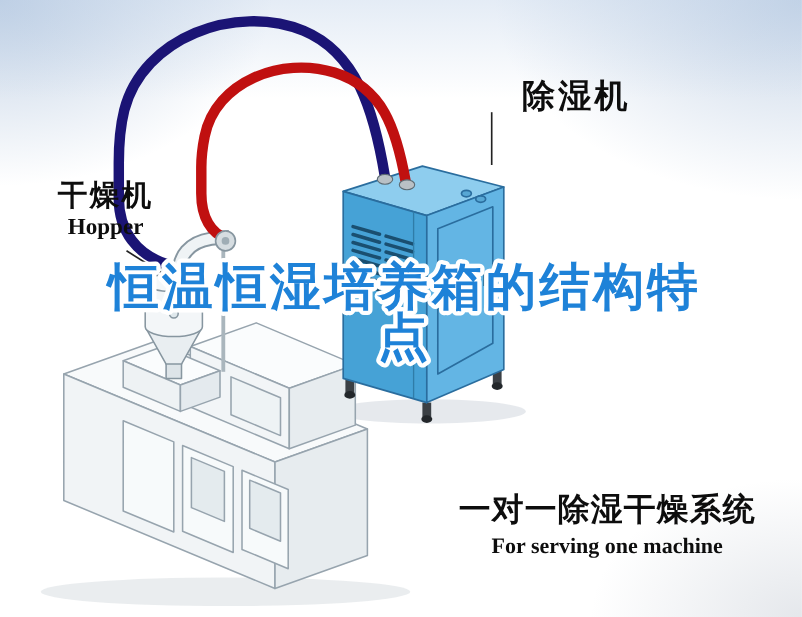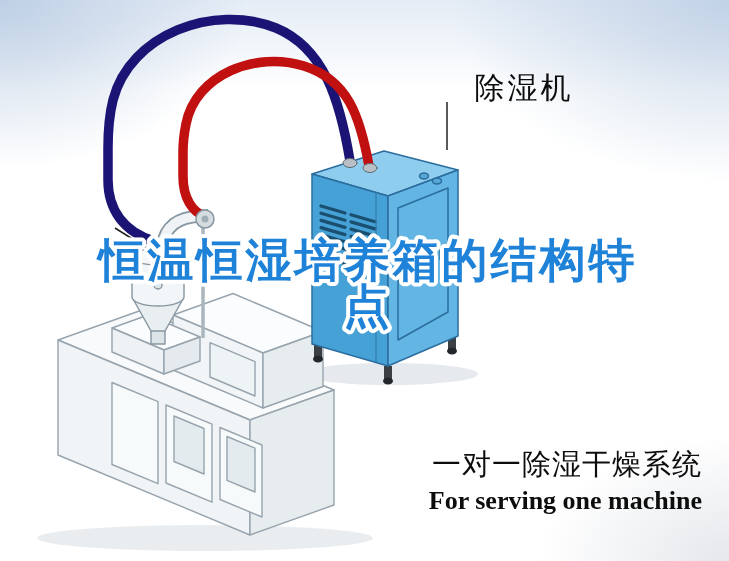--- a/index.html
+++ b/index.html
@@ -9,31 +9,31 @@
     position:relative; width:729px; height:561px; overflow:hidden;
     background:
       linear-gradient(180deg, rgba(185,205,230,0.38), rgba(255,255,255,0) 16%),
       radial-gradient(ellipse 380px 260px at 0% 0%, rgba(138,168,205,0.52), rgba(138,168,205,0) 65%),
       radial-gradient(ellipse 430px 280px at 100% 0%, rgba(138,168,205,0.48), rgba(138,168,205,0) 65%),
       radial-gradient(ellipse 320px 210px at 100% 100%, rgba(160,170,185,0.28), rgba(160,170,185,0) 60%),
       #ffffff;
   }
   .illustration { position:absolute; left:0; top:0; z-index:1; }
   .label { position:absolute; z-index:2; text-align:center; color:#0d0d0d; }
-  .label .zh { font-weight:normal; font-family:"Liberation Sans","DejaVu Sans",sans-serif; line-height:1.05; }
+  .label .zh { font-weight:bold; font-family:"Liberation Sans","DejaVu Sans",sans-serif; line-height:1.05; }
   .label .en { font-weight:bold; font-family:"Liberation Serif","DejaVu Serif",serif; line-height:1.05; }
   #dehum-label  { left:435px; top:72px;  width:178px; }
   #dehum-label .zh { font-size:30px; letter-spacing:3px; }
   #dehum-label .en { font-size:23px; margin-top:4px; }
   #hopper-label { left:44px;  top:163px; width:104px; }
   #hopper-label .zh { font-size:27px; letter-spacing:2px; }
   #hopper-label .en { font-size:21px; margin-top:4px; }
-  #system-label { left:402px; top:449px; width:300px;text-align:right; }
+  #system-label { left:402px; top:449px; width:300px; }
   #system-label .zh { font-size:29px; letter-spacing:1px; white-space:nowrap; }
-  #system-label .en { font-size:26px; margin-top:8px; }
+  #system-label .en { font-size:20px; margin-top:8px; }
   .title-svg { position:absolute; left:0; top:0; z-index:3; pointer-events:none; }
   .title-text {
     font-family:"DejaVu Sans","Liberation Sans",sans-serif;
     font-weight:bold; font-size:46px; letter-spacing:3px;
   }
 </style>
 </head>
 <body>
 
 <div class="stage">
@@ -104,20 +104,24 @@
     <g stroke="#222222" stroke-width="1.5">
       <line x1="447" y1="102" x2="447" y2="150"></line>
       <line x1="115" y1="228" x2="150" y2="250"></line>
     </g>
   </svg>
 
   <div class="label" id="dehum-label">
     <div class="zh">除湿机</div>
   </div>
 
+  <div class="label" id="hopper-label">
+    <div class="zh">干燥机</div>
+    <div class="en">Hopper</div>
+  </div>
 
   <div class="label" id="system-label">
     <div class="zh">一对一除湿干燥系统</div>
     <div class="en">For serving one machine</div>
   </div>
 
   <svg class="title-svg" width="729" height="561" viewBox="0 0 729 561">
     <text class="title-text" x="368" y="276" text-anchor="middle" stroke="#ffffff" stroke-width="8" stroke-linejoin="round" paint-order="stroke fill" fill="#1e82d8">恒温恒湿培养箱的结构特</text>
     <text class="title-text" x="368" y="322" text-anchor="middle" stroke="#ffffff" stroke-width="8" stroke-linejoin="round" paint-order="stroke fill" fill="#1e82d8">点</text>
   </svg>

